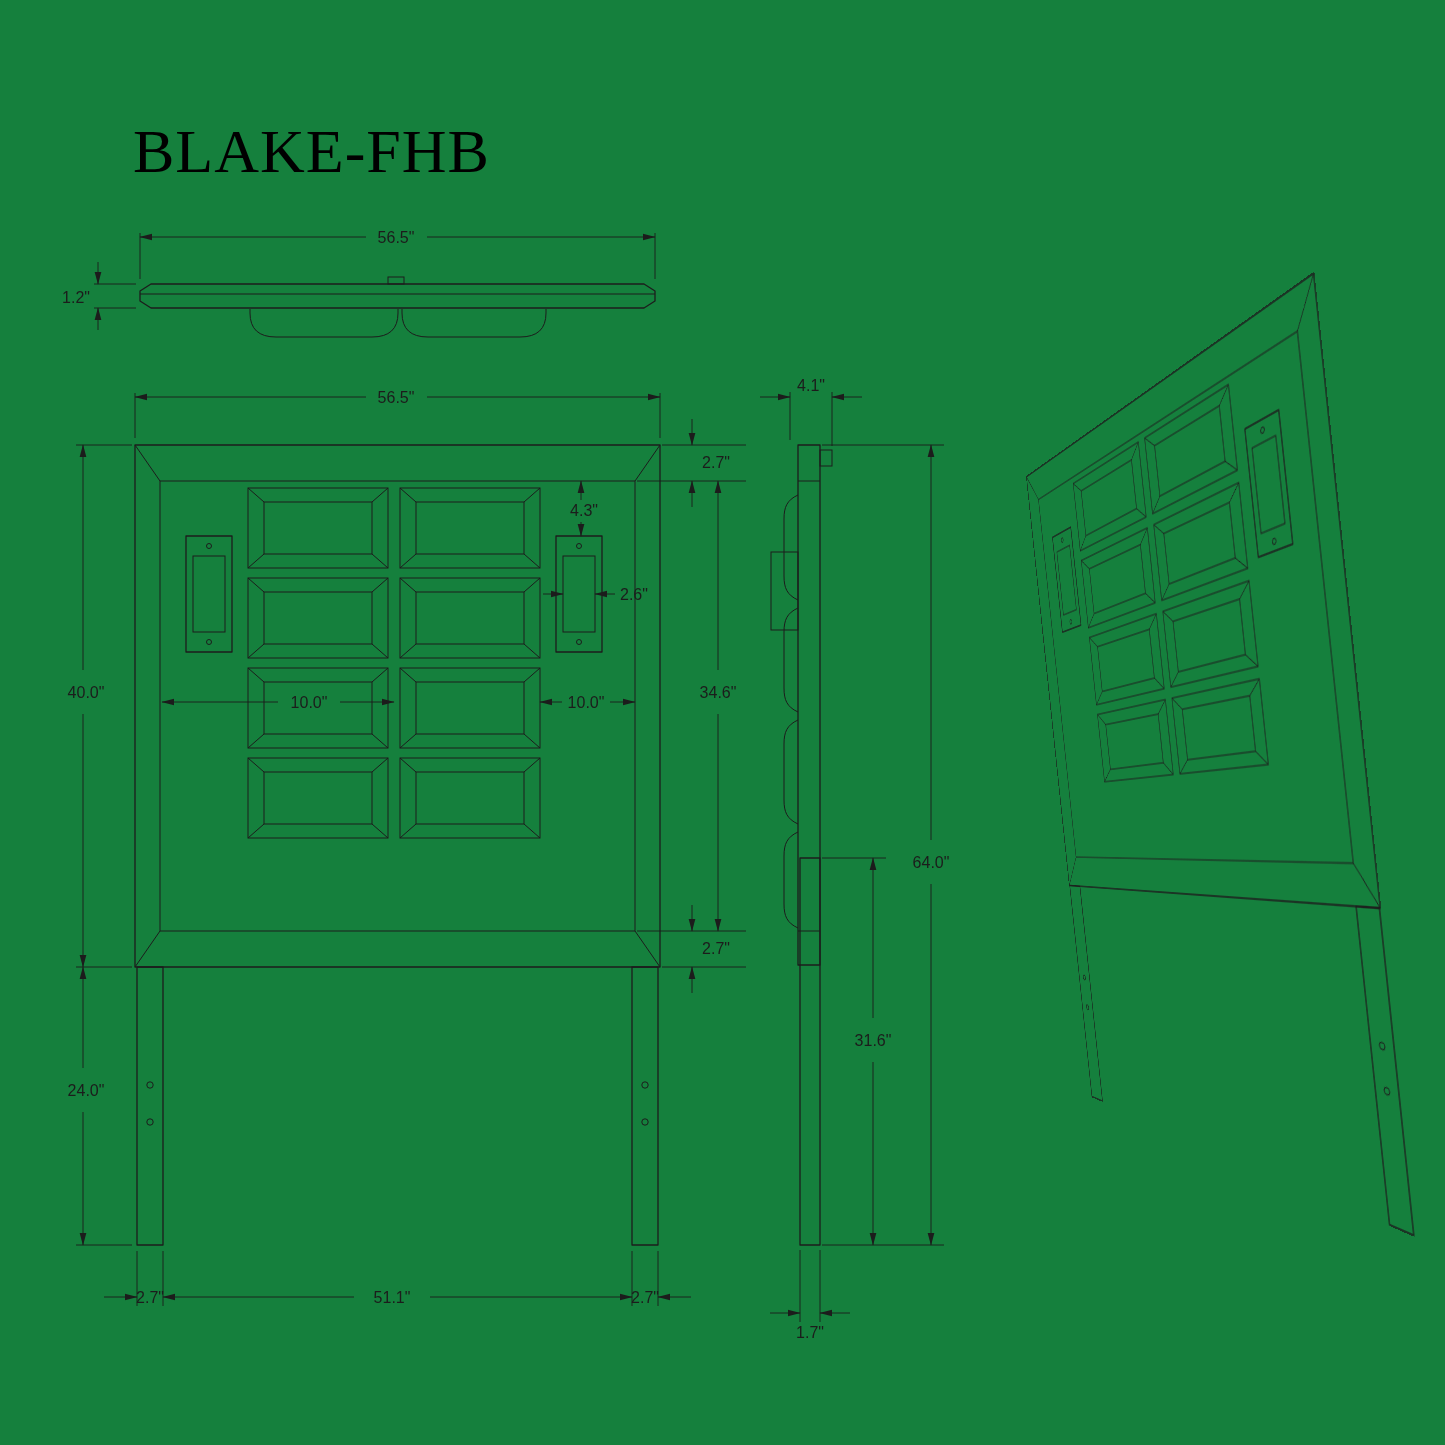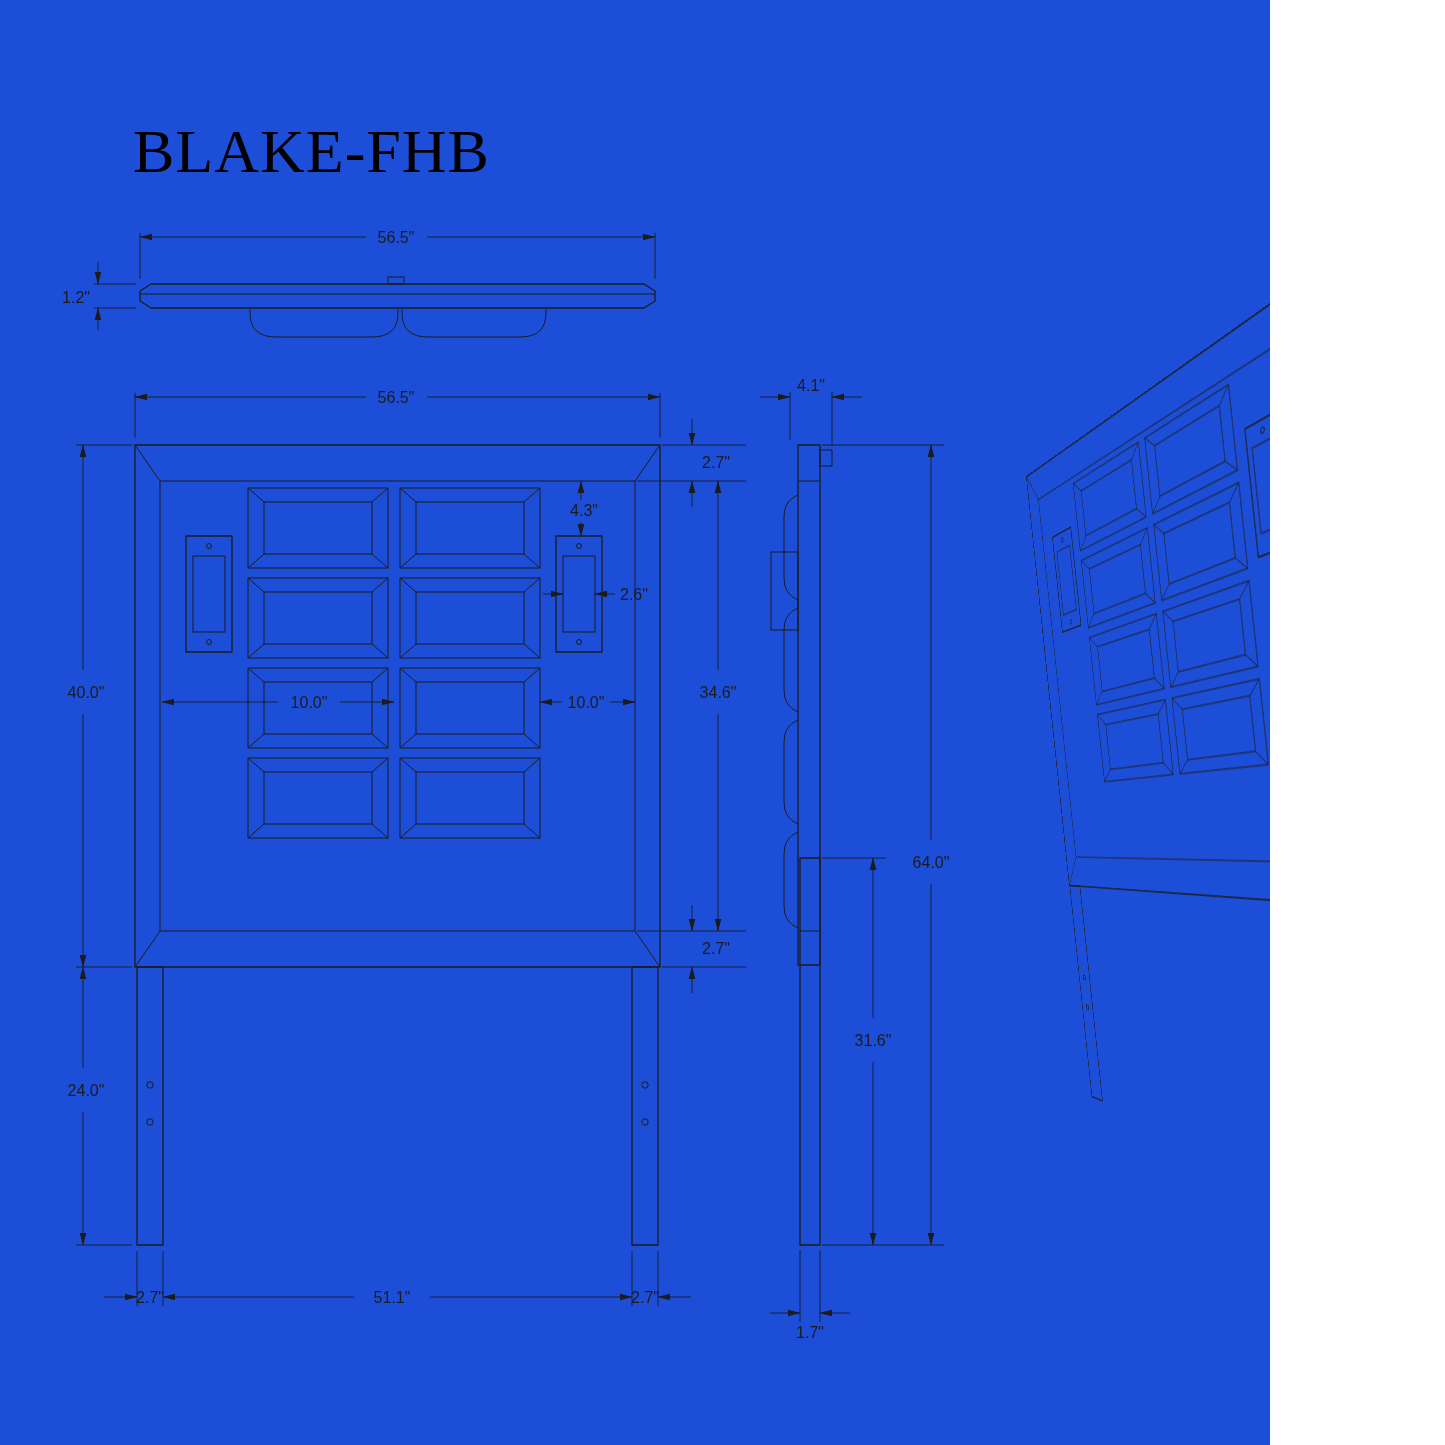--- a/index.html
+++ b/index.html
@@ -1,16 +1,16 @@
 <!DOCTYPE html>
 <html><head>
 <meta charset="utf-8">
 <style>
   html,body{margin:0;padding:0;background:#fff;}
-  .canvas{position:relative;width:1270px;height:1445px;background:#1d4ed8;overflow:hidden;
+  .canvas{position:relative;width:1445px;height:1445px;background:#15803d;overflow:hidden;
           font-family:"Liberation Sans", sans-serif;}
   svg{display:block;}
   .main{position:absolute;left:0;top:0;}
   .pl{stroke:#1c1c1c;stroke-width:1.3;fill:none;stroke-linecap:round;stroke-linejoin:round;}
   .pl2{stroke:#1c1c1c;stroke-width:1;fill:none;}
   .dl{stroke:#1c1c1c;stroke-width:0.9;fill:none;}
   .dt{font:16px "Liberation Sans", sans-serif;fill:#1c1c1c;text-anchor:middle;}
   .dts{font:16px "Liberation Sans", sans-serif;fill:#1c1c1c;text-anchor:start;}
   .title{font:62px "Liberation Serif", serif;fill:#000;letter-spacing:1px;}
   .hole{fill:none;stroke:#1c1c1c;stroke-width:1;}

